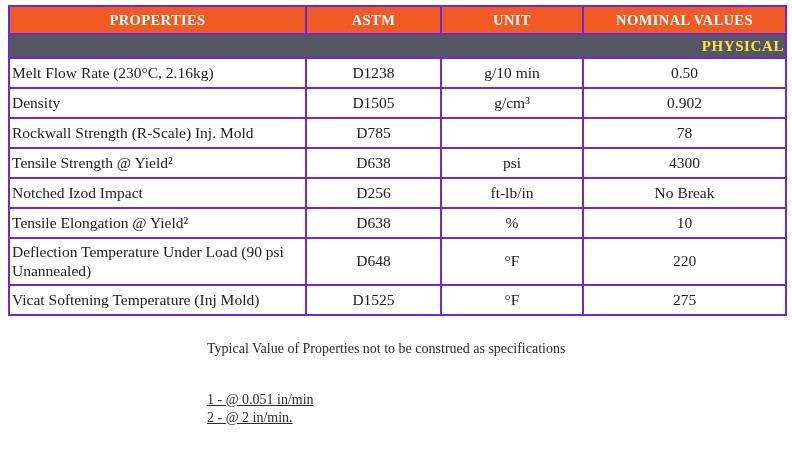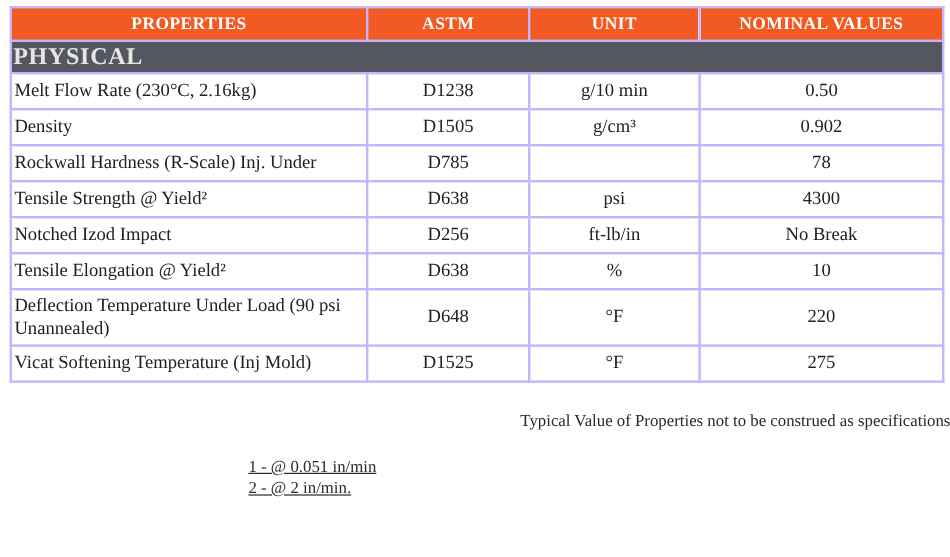--- a/index.html
+++ b/index.html
@@ -18,61 +18,60 @@
     overflow: hidden;
   }
   table.props {
     border-collapse: collapse;
     table-layout: fixed;
     margin: 5px 0 0 8px;
     width: 777px;
   }
   table.props th,
   table.props td {
-    border: 2px solid #c4b5fd;
+    border: 2px solid #6d28d9;
     overflow: hidden;
   }
   tr.header-row { height: 28px; }
   th.hdr {
     background: #f15a22;
     color: #ffffff;
     font-weight: bold;
     font-size: 14.5px;
     text-align: center;
     letter-spacing: 0.4px;
   }
   tr.section-row { height: 24px; }
   td.section {
     background: #54575f;
-    color: #e5e5e5;
+    color: #fde047;
     font-weight: bold;
-    font-size: 20px;
-    text-align: left;
+    font-size: 15px;
+    text-align: right;
     letter-spacing: 0.6px;
   }
   tr.body-row { height: 30px; }
   td.prop {
     text-align: left;
     padding: 3px 2px;
     font-size: 15.5px;
     line-height: 1.25;
   }
   td.c {
     text-align: center;
     font-size: 15.5px;
     padding: 2px 4px;
   }
   .footer {
     margin: 25px 0 0 207px;
     font-size: 14px;
     color: #2a2a2a;
   }
   .disclaimer {
-    margin-bottom: 21px;
-    text-align: right;
+    margin-bottom: 34px;
   }
   .footnote {
     line-height: 18px;
     text-decoration: underline;
   }
 </style>
 </head>
 <body>
 
 <div class="sheet">
@@ -103,21 +102,21 @@
       <td class="c">g/10 min</td>
       <td class="c">0.50</td>
     </tr>
     <tr class="body-row">
       <td class="prop">Density</td>
       <td class="c">D1505</td>
       <td class="c">g/cm³</td>
       <td class="c">0.902</td>
     </tr>
     <tr class="body-row">
-      <td class="prop">Rockwall Hardness (R-Scale) Inj. Under</td>
+      <td class="prop">Rockwall Strength (R-Scale) Inj. Mold</td>
       <td class="c">D785</td>
       <td class="c"></td>
       <td class="c">78</td>
     </tr>
 
 
     <tr class="body-row">
       <td class="prop">Tensile Strength @ Yield²</td>
       <td class="c">D638</td>
       <td class="c">psi</td>

